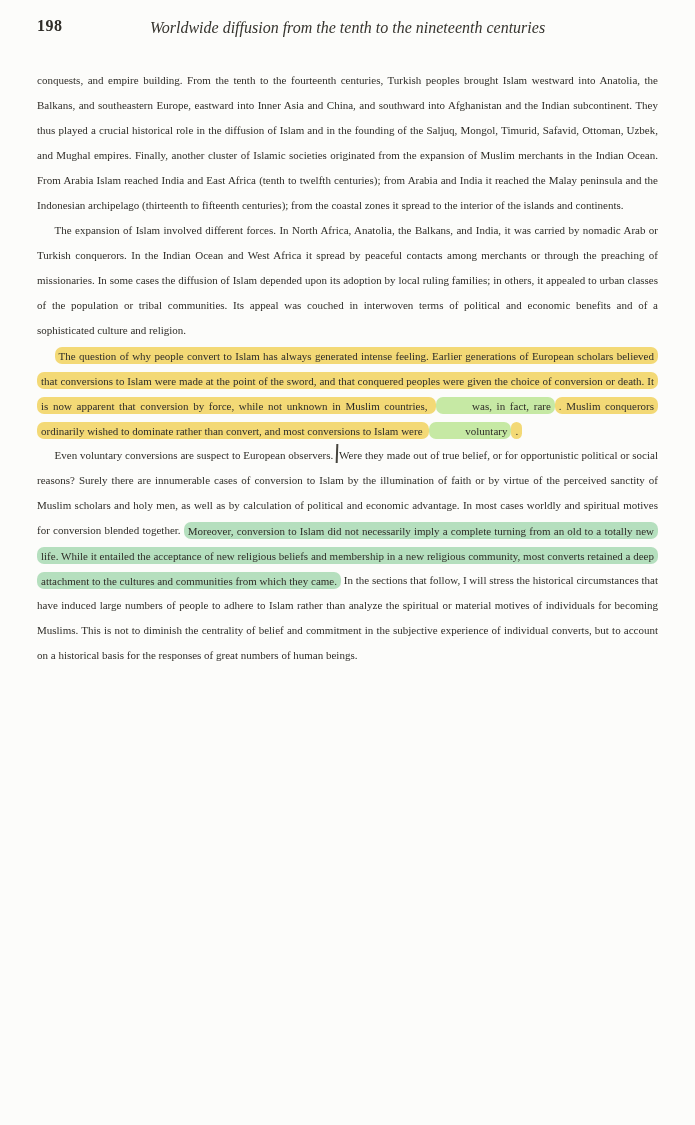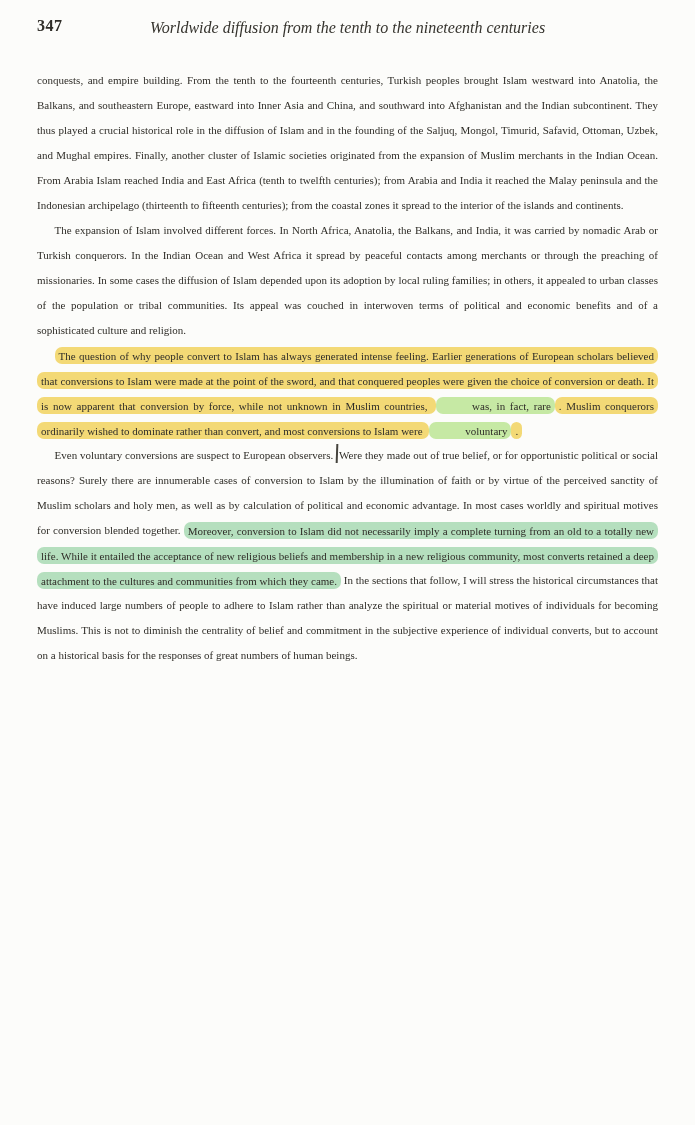--- a/index.html
+++ b/index.html
@@ -65,21 +65,21 @@
     vertical-align: -4px;
     margin-right: 1px;
     transform: rotate(2deg);
   }
 </style>
 </head>
 <body>
 
 <div class="page">
   <div class="running-header">
-    <span class="page-number">347</span>
+    <span class="page-number">198</span>
     <div class="running-title">Worldwide diffusion  from the tenth to the nineteenth centuries</div>
   </div>
   <div class="body-text">
     <p class="para"><span>conquests, and empire building. From the tenth to the fourteenth centuries, Turkish peoples brought Islam westward into Anatolia, the Balkans, and southeastern Europe, eastward into Inner Asia and China, and southward into Afghanistan and the Indian subcontinent. They thus played a crucial historical role in the diffusion of Islam and in the founding of the Saljuq, Mongol, Timurid, Safavid, Ottoman, Uzbek, and Mughal empires. Finally, another cluster of Islamic societies originated from the expansion of Muslim merchants in the Indian Ocean. From Arabia Islam reached India and East Africa (tenth to twelfth centuries); from Arabia and India it reached the Malay peninsula and the Indonesian archipelago (thirteenth to fifteenth centuries); from the coastal zones it spread to the interior of the islands and continents.</span></p>
     <p class="para indent"><span>The expansion of Islam involved different forces. In North Africa, Anatolia, the Balkans, and India, it was carried by nomadic Arab or Turkish conquerors. In the Indian Ocean and West Africa it spread by peaceful contacts among merchants or through the preaching of missionaries. In some cases the diffusion of Islam depended upon its adoption by local ruling families; in others, it appealed to urban classes of the population or tribal communities. Its appeal was couched in interwoven terms of political and economic benefits and of a sophisticated culture and religion.</span></p>
     <p class="para indent"><span class="hl hl-yellow">The question of why people convert to Islam has always generated intense feeling. Earlier generations of European scholars believed that conversions to Islam were made at the point of the sword, and that conquered peoples were given the choice of conversion or death. It is now apparent that conversion by force, while not unknown in Muslim countries, </span><span class="hl hl-green">was, in fact, rare</span><span class="hl hl-yellow">. Muslim conquerors ordinarily wished to dominate rather than convert, and most conversions to Islam were </span><span class="hl hl-green">voluntary</span><span class="hl hl-yellow">.</span></p>
     <p class="para indent"><span>Even voluntary conversions are suspect to European observers. </span><span class="pen-mark"></span><span>Were they made out of true belief, or for opportunistic political or social reasons? Surely there are innumerable cases of conversion to Islam by the illumination of faith or by virtue of the perceived sanctity of Muslim scholars and holy men, as well as by calculation of political and economic advantage. In most cases worldly and spiritual motives for conversion blended together. </span><span class="hl hl-mint">Moreover, conversion to Islam did not necessarily imply a complete turning from an old to a totally new life. While it entailed the acceptance of new religious beliefs and membership in a new religious community, most converts retained a deep attachment to the cultures and communities from which they came.</span><span> In the sections that follow, I will stress the historical circumstances that have induced large numbers of people to adhere to Islam rather than analyze the spiritual or material motives of individuals for becoming Muslims. This is not to diminish the centrality of belief and commitment in the subjective experience of individual converts, but to account on a historical basis for the responses of great numbers of human beings.</span></p>
   </div>
 </div>
 

